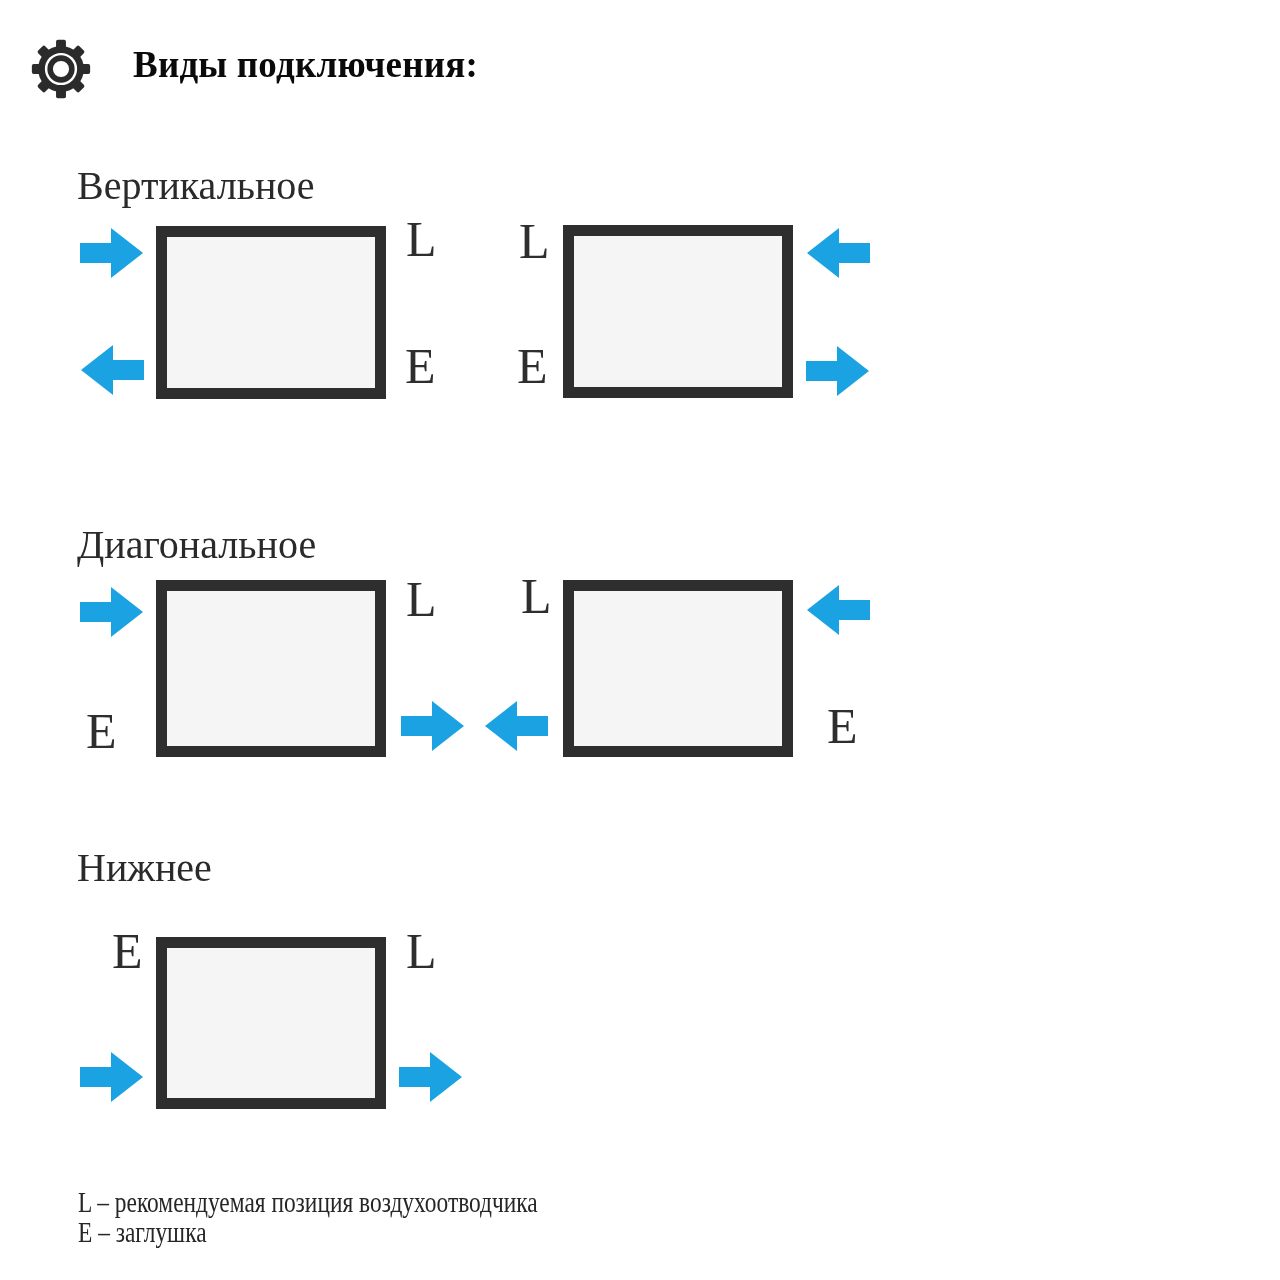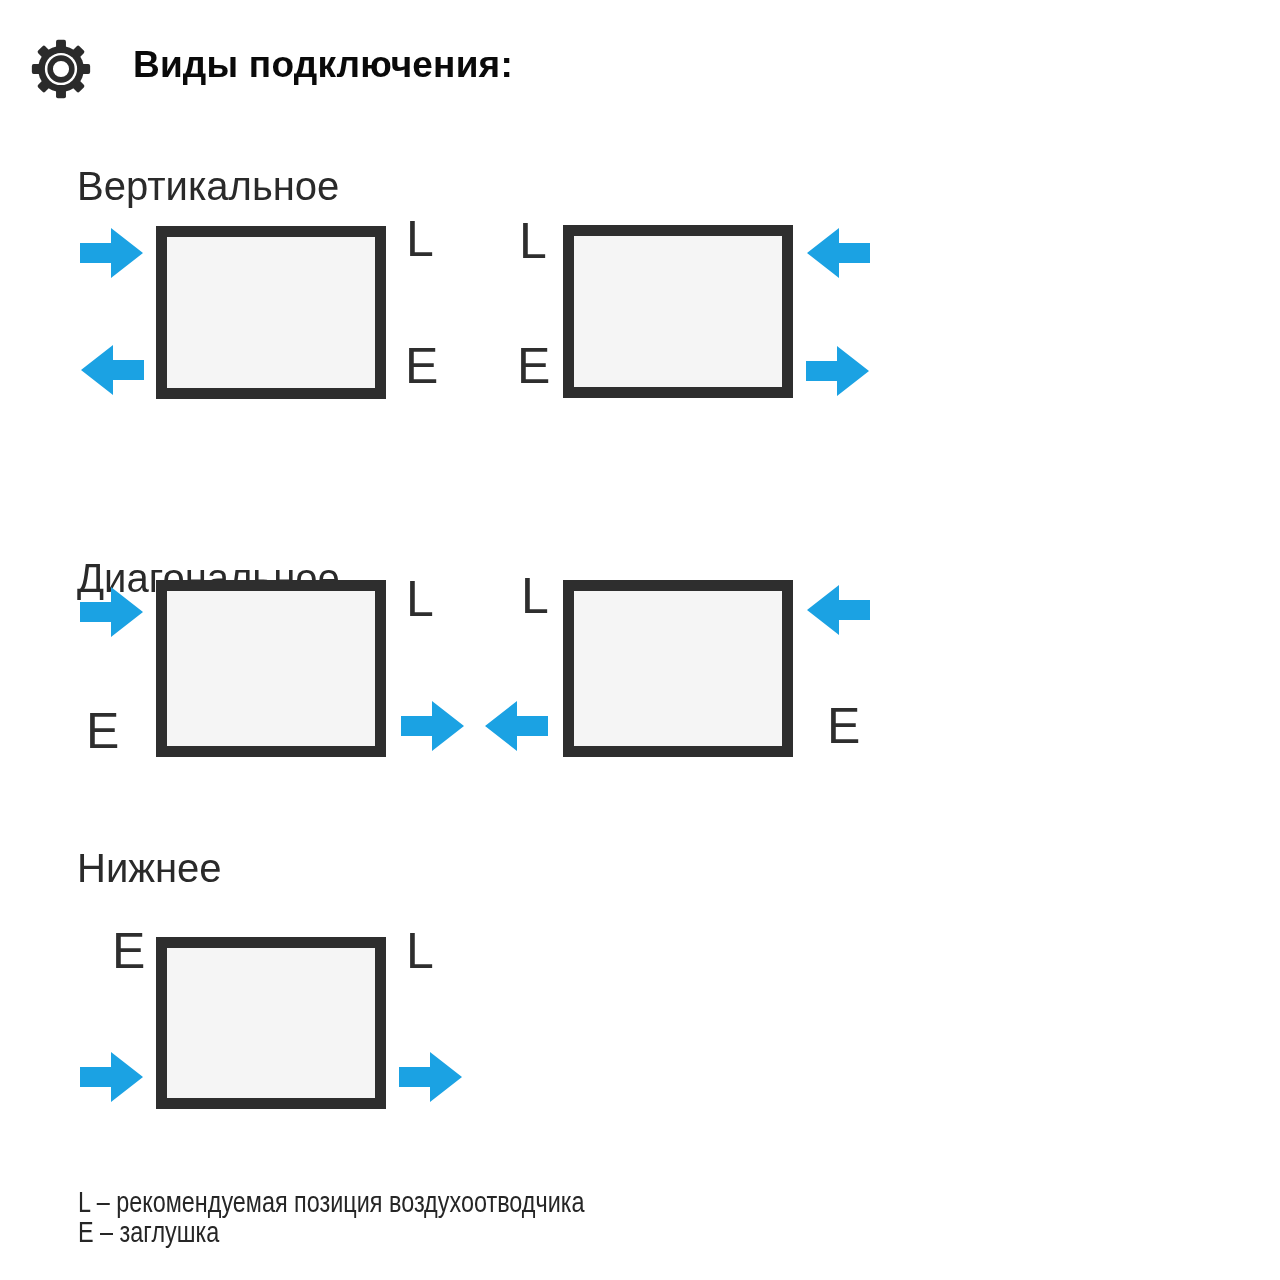--- a/index.html
+++ b/index.html
@@ -1,18 +1,18 @@
 <!DOCTYPE html>
 <html><head>
 <meta charset="utf-8">
 <style>
   html,body { margin:0; padding:0; background:#ffffff; }
   #page {
     position:relative; width:1280px; height:1280px; background:#ffffff;
-    overflow:hidden; font-family:Liberation Sans, sans-serif; color:#222;
+    overflow:hidden; font-family:Liberation Serif, serif; color:#222;
   }
   .abs { position:absolute; }
   .title {
     font-size:37px; font-weight:700; color:#0a0a0a; line-height:1; white-space:nowrap;
     letter-spacing:0.2px;
   }
   .section-label {
     font-size:40px; font-weight:400; color:#2a2a2a; line-height:1; white-space:nowrap;
   }
   .radiator {
@@ -79,21 +79,21 @@
     <svg class="arrow left" viewBox="0 0 64 52">
         <polygon points="0,16 31,16 31,1 63,26 31,51 31,36 0,36" fill="#1BA2E3"></polygon>
       </svg>
   </div>
   <div class="abs" style="left:806px; top:345px;">
     <svg class="arrow" viewBox="0 0 64 52">
         <polygon points="0,16 31,16 31,1 63,26 31,51 31,36 0,36" fill="#1BA2E3"></polygon>
       </svg>
   </div>
 
-  <div class="abs section-label" style="left:77px; top:525px;margin-top:33px;">Диагональное</div>
+  <div class="abs section-label" style="left:77px; top:525px;">Диагональное</div>
 
   <div class="abs radiator tall" style="left:156px; top:580px;"></div>
   <div class="abs" style="left:80px; top:586px;">
     <svg class="arrow" viewBox="0 0 64 52">
         <polygon points="0,16 31,16 31,1 63,26 31,51 31,36 0,36" fill="#1BA2E3"></polygon>
       </svg>
   </div>
   <div class="abs port" style="left:406px; top:574px;">L</div>
   <div class="abs port" style="left:86px; top:706px;">E</div>
   <div class="abs" style="left:401px; top:700px;">

